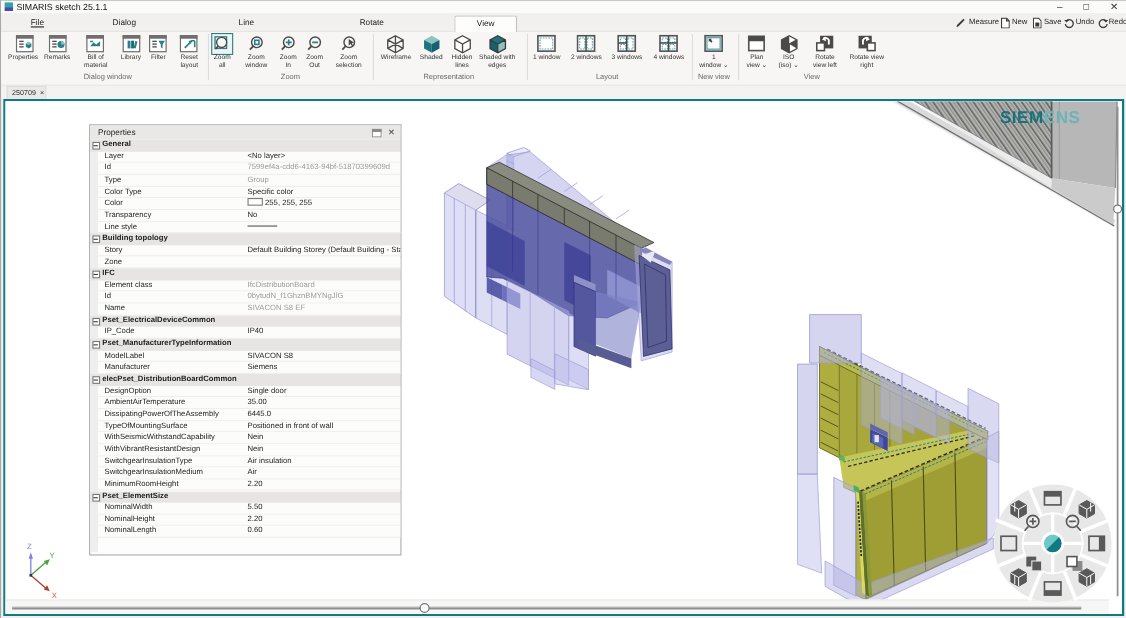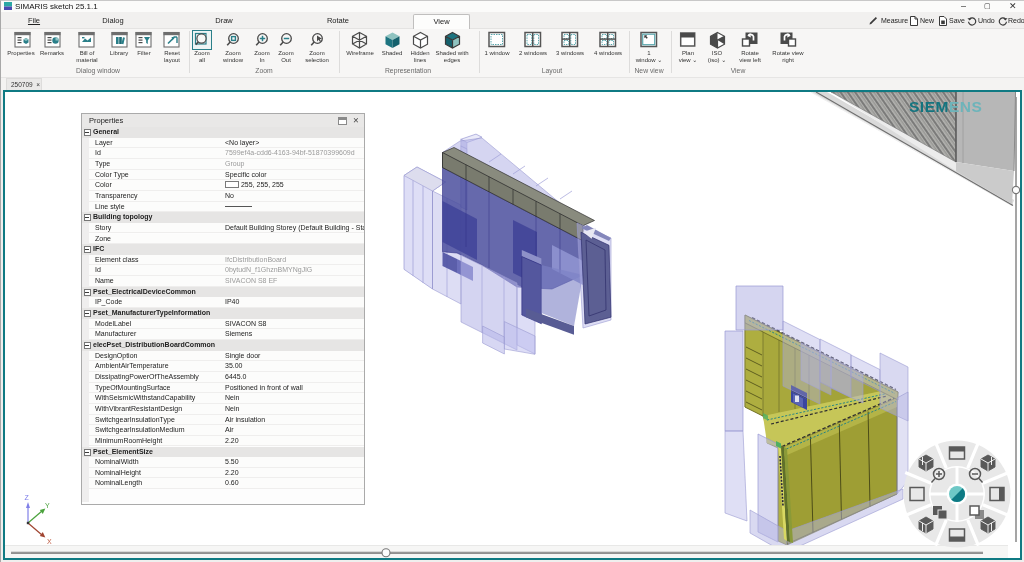--- a/index.html
+++ b/index.html
@@ -47,21 +47,21 @@
         <rect x="0" y="4.5" width="8" height="3.5" fill="#4a4ab0"></rect>
       </svg>
     <div id="apptitle">SIMARIS sketch 25.1.1</div>
     <div class="winbtn" style="left:960px;">–</div>
     <div class="winbtn" style="left:983px; font-size:7px; top:1px;">▢</div>
     <div class="winbtn" style="left:1008px;">✕</div>
   </div>
   <div id="menurow">
     <div class="mtab" style="left:18px; width:30px;text-decoration:underline;">File</div>
     <div class="mtab" style="left:92px; width:40px;">Dialog</div>
-    <div class="mtab" style="left:205px; width:36px;">Draw</div>
+    <div class="mtab" style="left:205px; width:36px;">Line</div>
     <div class="mtab" style="left:319px; width:36px;">Rotate</div>
     <div id="viewtab">View</div>
     <div id="qabar">
       <svg style="position:absolute; left:868px; top:4px;" width="9" height="9" viewBox="0 0 9 9">
           <path d="M0.5 8.5 L1 6.8 L6.8 1 L8 2.2 L2.2 8 Z" fill="#3a3a3a"></path>
         </svg>
       <div class="qa" style="left:880px;">Measure</div>
       <svg style="position:absolute; left:909px; top:4px;" width="8" height="10" viewBox="0 0 8 10">
           <path d="M0.5 0.5 L5 0.5 L7.5 3 L7.5 9.5 L0.5 9.5 Z" fill="#fff" stroke="#3a3a3a" stroke-width="1"></path>
           <path d="M5 0.5 L5 3 L7.5 3" fill="none" stroke="#3a3a3a" stroke-width="1"></path>

